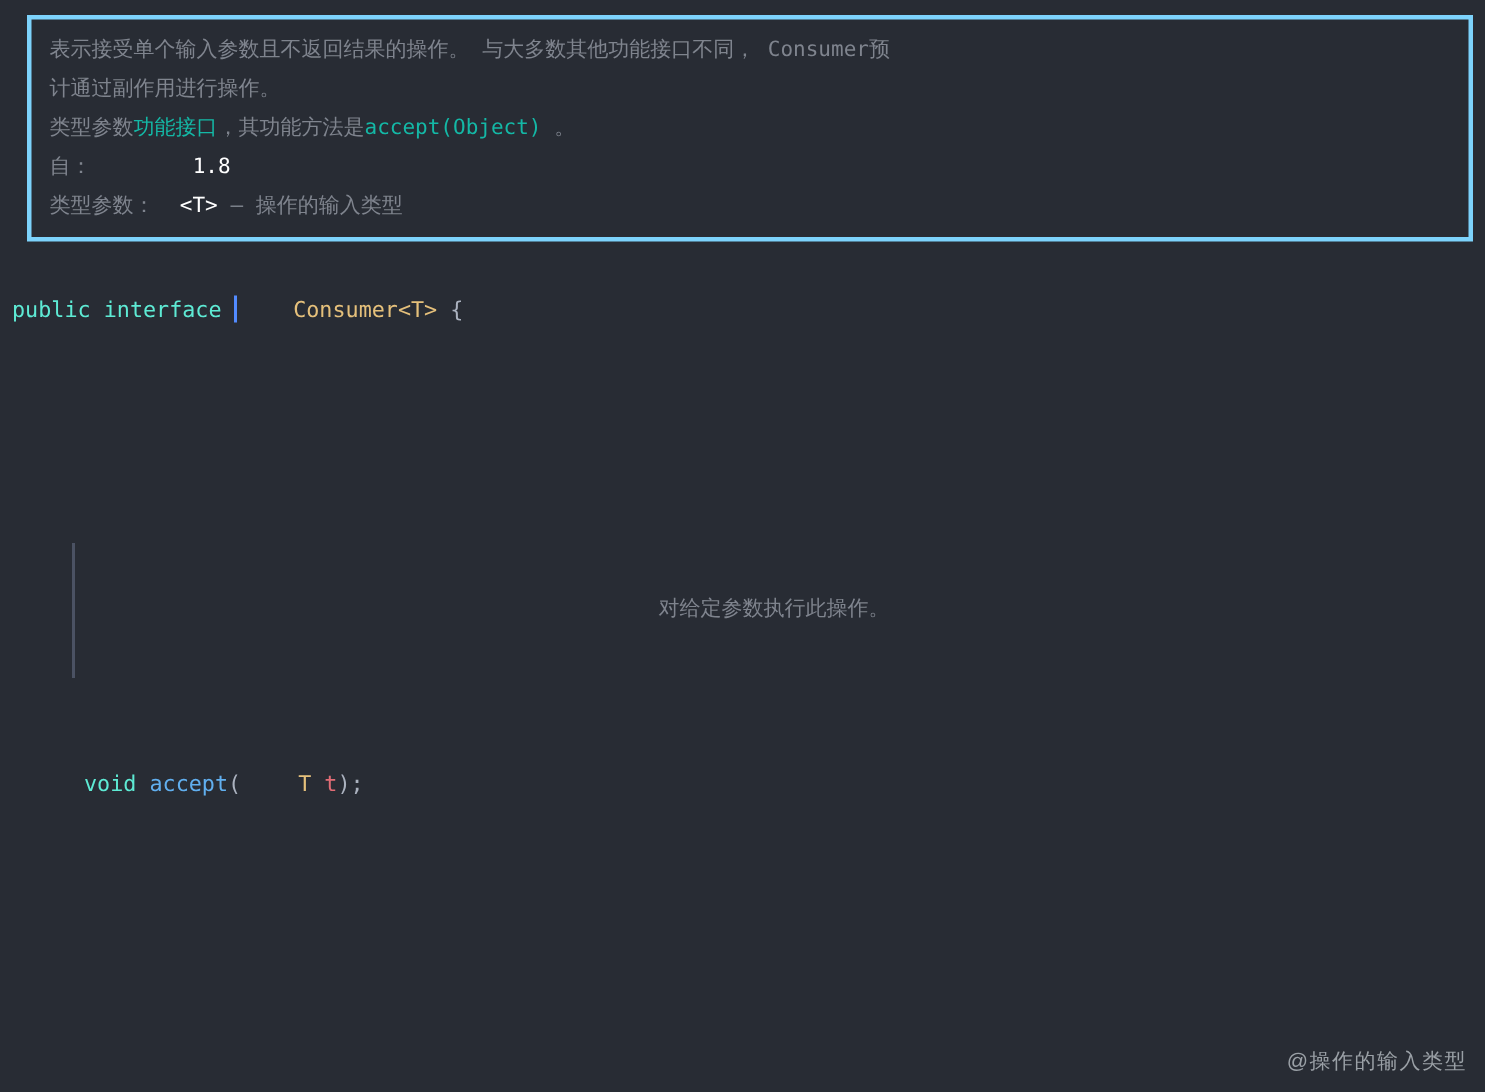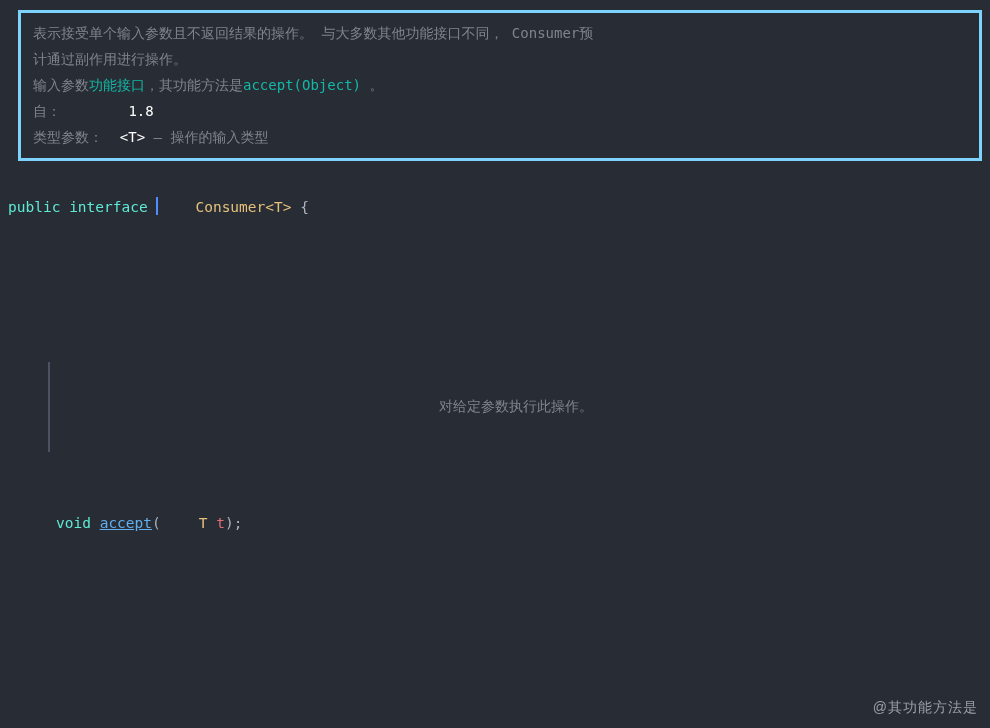--- a/index.html
+++ b/index.html
@@ -35,21 +35,21 @@
   font-size: 14px;
   color: #7f848e;
   line-height: 1.85;
   text-align: center;
 }
 .code { white-space: pre; }
 .indent1 { padding-left: 48px; }
 .at-anno { color: #bbbb55; }
 .kw { color: #5eead4; }
 .type { color: #e5c07b; padding-left: 38px; }
-.method { color: #61afef; text-decoration: underline; }
+.method { color: #61afef; }
 .param { color: #e06c75; }
 .punct { color: #abb2bf; }
 .generic { color: #e5c07b; }
 .white { color: #abb2bf; }
 .cursor {
   display: inline-block;
   width: 2px;
   height: 18px;
   background: #528bff;
   vertical-align: text-bottom;
@@ -65,21 +65,21 @@
   letter-spacing: 1px;
 }
 </style>
 </head>
 <body>
 
 <div class="doc-block">
   <div>表示接受单个输入参数且不返回结果的操作。 与大多数其他功能接口不同，  Consumer预</div>
   <div>计通过副作用进行操作。</div>
   <div>
-    <span>输入参数</span><span class="link">功能接口</span><span>，其功能方法是</span><span class="link mono">accept(Object)</span><span> 。</span>
+    <span>类型参数</span><span class="link">功能接口</span><span>，其功能方法是</span><span class="link mono">accept(Object)</span><span> 。</span>
   </div>
   <div>
     <span>自：</span>&nbsp;&nbsp;&nbsp;&nbsp;&nbsp;&nbsp;&nbsp;&nbsp;<span class="white mono">1.8</span>
   </div>
   <div>
     <span>类型参数：</span>&nbsp;&nbsp;<span class="white mono">&lt;T&gt;</span><span> – 操作的输入类型</span>
   </div>
 </div>
 
 <div class="code">
@@ -98,13 +98,13 @@
 
 
 
 
 
 
 
 
 </div>
 
-<div class="watermark">@其功能方法是</div>
+<div class="watermark">@操作的输入类型</div>
 
 </body></html>

